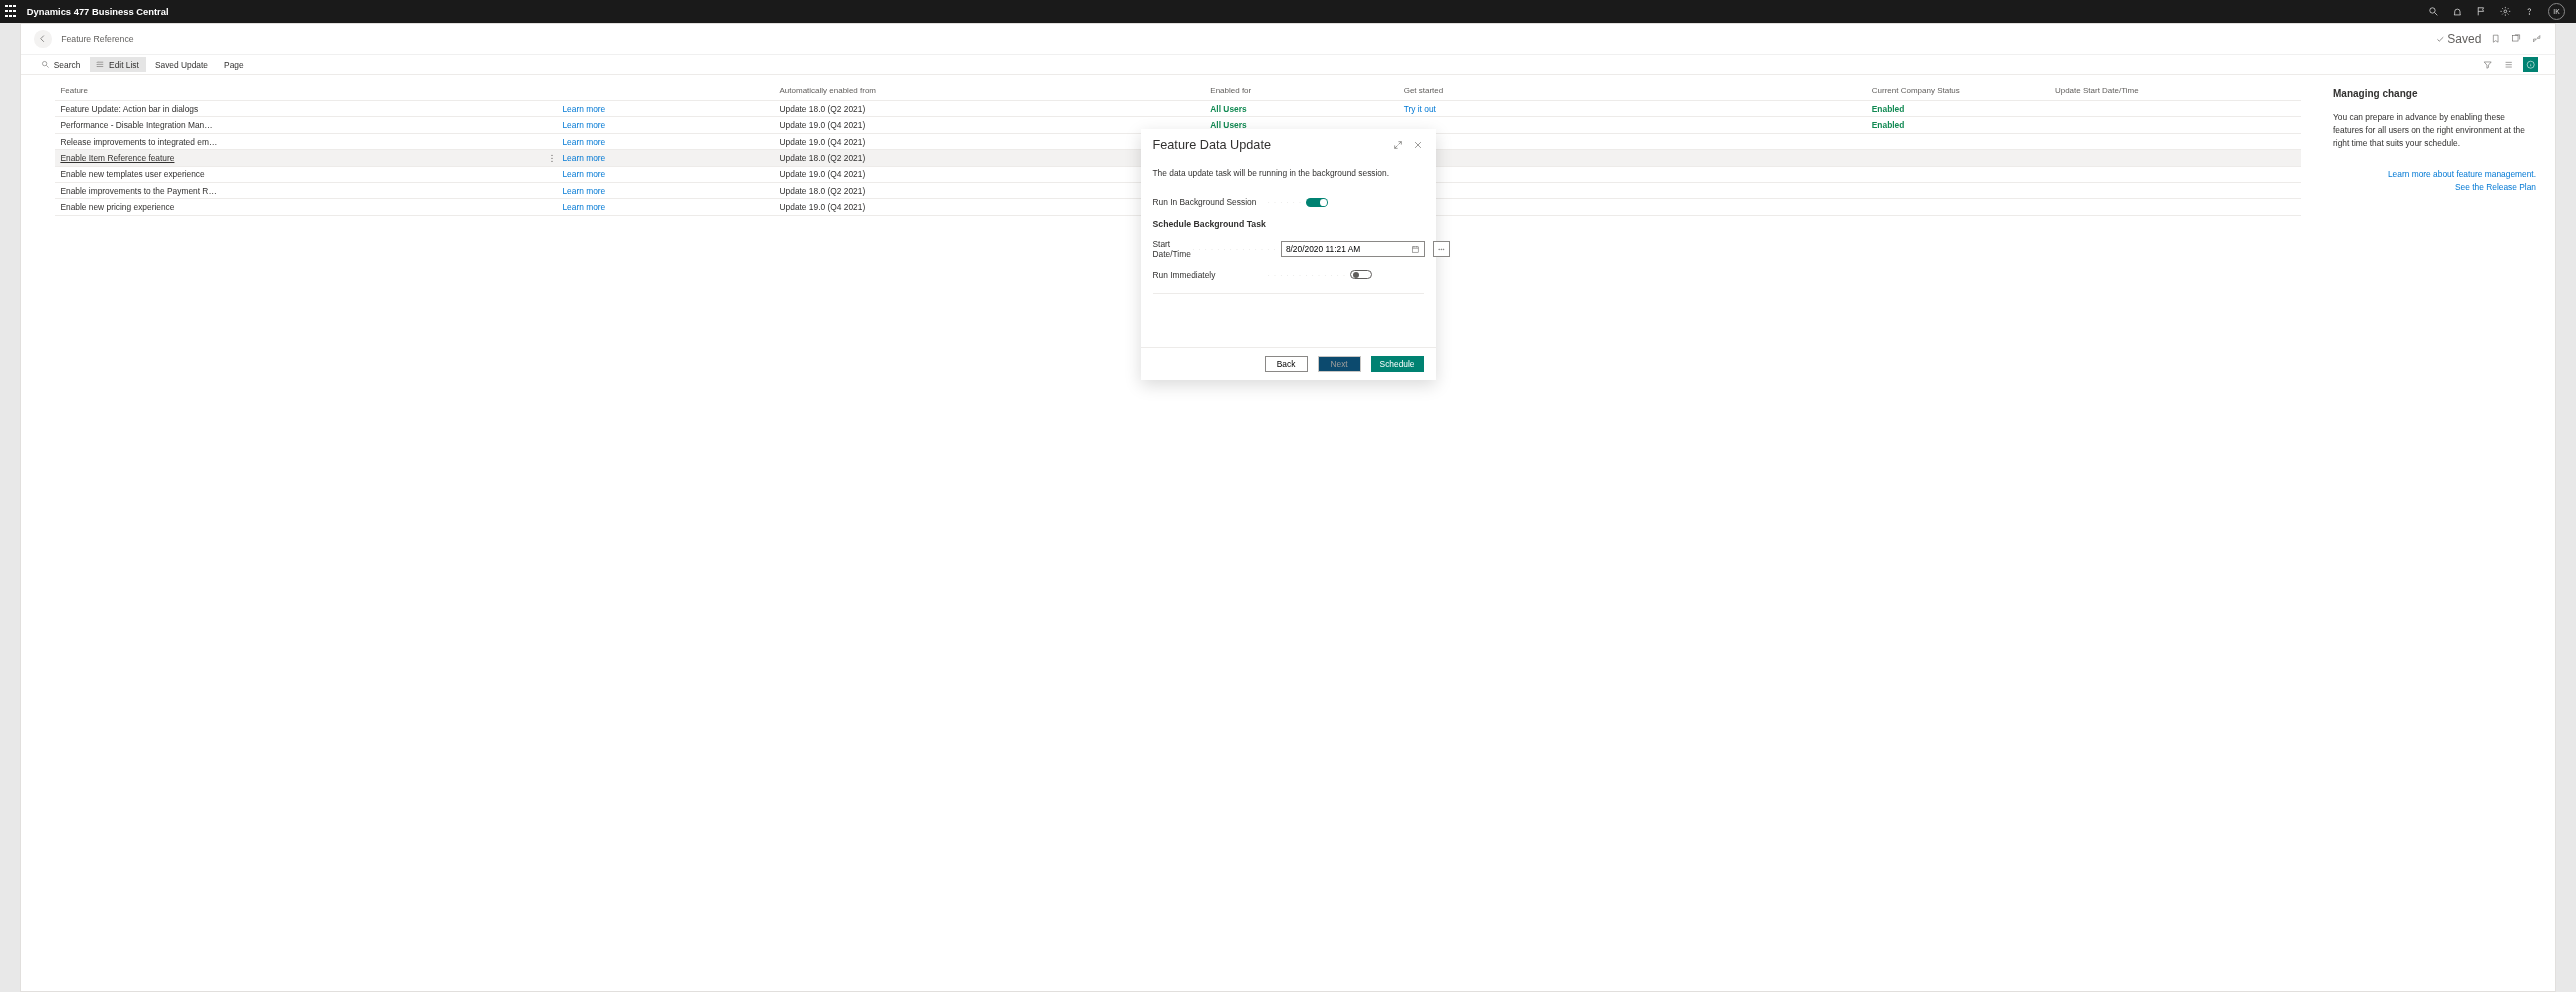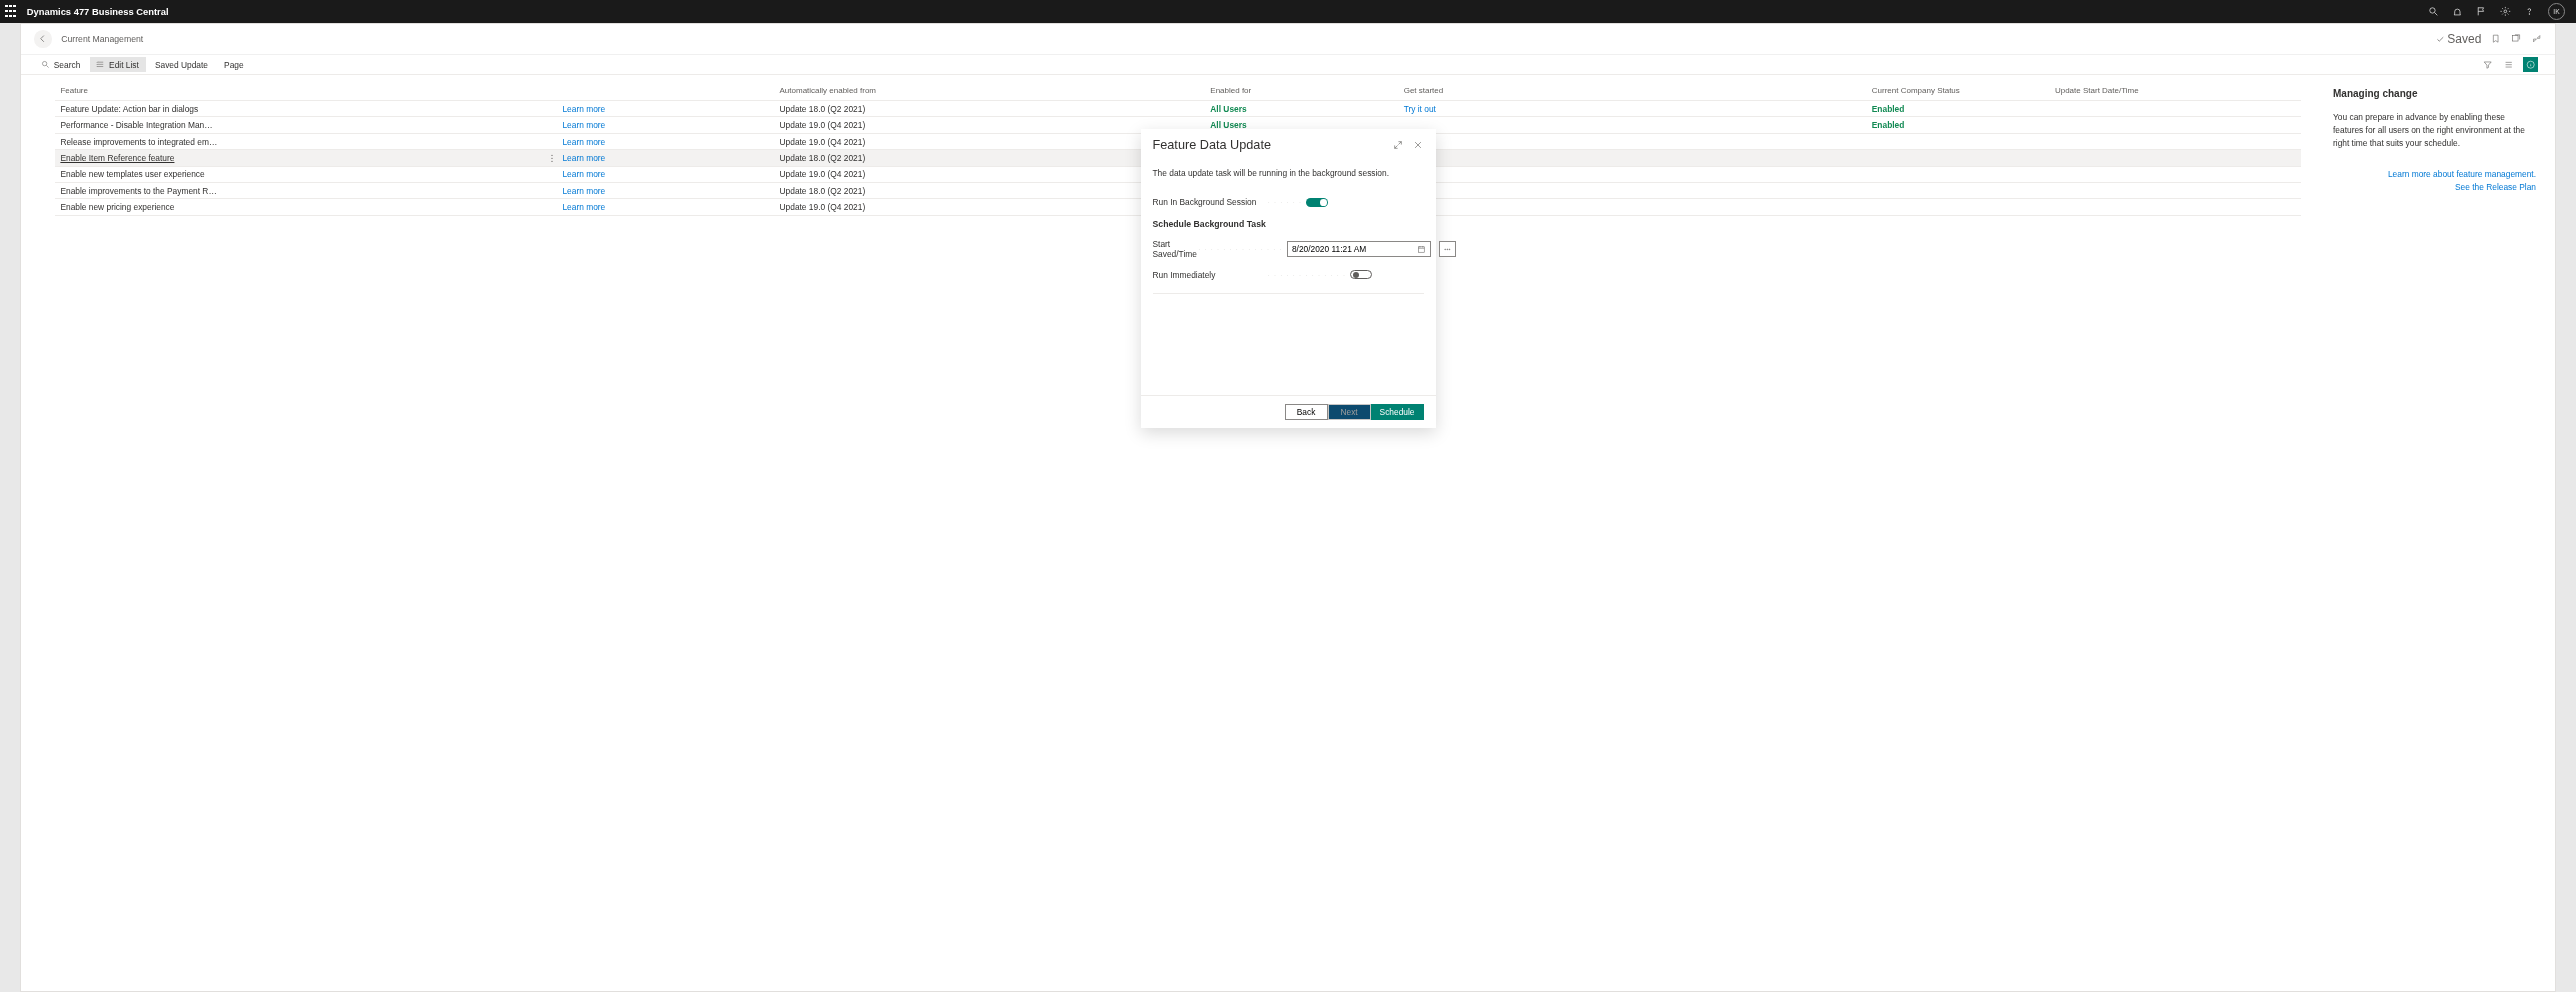--- a/index.html
+++ b/index.html
@@ -93,21 +93,21 @@
 .toggle.off .knob { left: 1.3px; background: #605e5c; top: 0.7px; }
 
 
 .input-group { display: flex; align-items: stretch; }
 .text-input { border: 0.7px solid #8a8886; padding: 2.7px 4px; font-size: 8.4px; width: 127px; height: 16px; }
 .input-btn { width: 17.4px; height: 16px; border: 0.7px solid #8a8886; margin-left: 4px; background: #fff; display:flex;align-items:center;justify-content:center; cursor:pointer; }
 .input-btn.attached { margin-left: -0.7px; border-left: none; }
 .input-btn svg { width: 8.7px; height: 8.7px; stroke: #605e5c; fill: none; stroke-width: 1.5; }
 
 
-.dialog-footer { border-top: 0.7px solid #edebe9; padding: 8px 12px; display: flex; justify-content: flex-end; gap: 0; margin-top: 48px; }
+.dialog-footer { border-top: 0.7px solid #edebe9; padding: 8px 12px; display: flex; justify-content: flex-end; gap: 10px; }
 .btn { min-width: 43px; height: 16px; font-size: 8.4px; border: 0.7px solid #8a8886; background: #fff; cursor: pointer; padding: 0 8px; }
 .btn.disabled { color: #a19f9d; border-color: #c8c6c4; background: #0c4a6e; cursor: default; }
 .btn.primary { background: #008272; color: #fff; border-color: #008272; }
 
 .dialog-divider { border:none; border-top:0.7px solid #edebe9; margin: 13.4px 0 8px; }
 
 
 .edge { position: fixed; top: 23px; bottom: 0; width: 20px; background: #e8e8e8; }
 .edge.left { left: 0; }
 .edge.right { right: 0; }
@@ -166,21 +166,21 @@
 </div>
 
 <div class="page">
 
   <div class="page-header">
     <div class="back-btn">
       <svg viewBox="0 0 24 24">
           <path d="M15 4l-8 8 8 8"></path>
         </svg>
     </div>
-    <div class="page-title">Current Management</div>
+    <div class="page-title">Feature Reference</div>
     <div class="page-header-spacer"></div>
     <div class="saved">
       <svg viewBox="0 0 24 24">
           <path d="M4 12l5 5L20 6"></path>
         </svg>
       <span>Saved</span>
     </div>
     <div class="ph-icons">
       <span>
           <svg viewBox="0 0 24 24">
@@ -379,21 +379,21 @@
         <div class="form-control">
           <div class="toggle on">
               <div class="knob"></div>
             </div>
         </div>
       </div>
 
       <div class="section-title">Schedule Background Task</div>
 
       <div class="form-row">
-        <div class="form-label">Start Saved/Time</div>
+        <div class="form-label">Start Date/Time</div>
         <div class="dots">· · · · · · · · · · · · · ·</div>
         <div class="form-control">
           <div class="input-group">
             <input class="text-input" value="8/20/2020 11:21 AM" style="">
             <div class="input-btn attached">
               <svg viewBox="0 0 24 24">
                   <rect x="4" y="5" width="16" height="15"></rect>
                   <path d="M4 9h16M8 3v4M16 3v4"></path>
                 </svg>
             </div>

